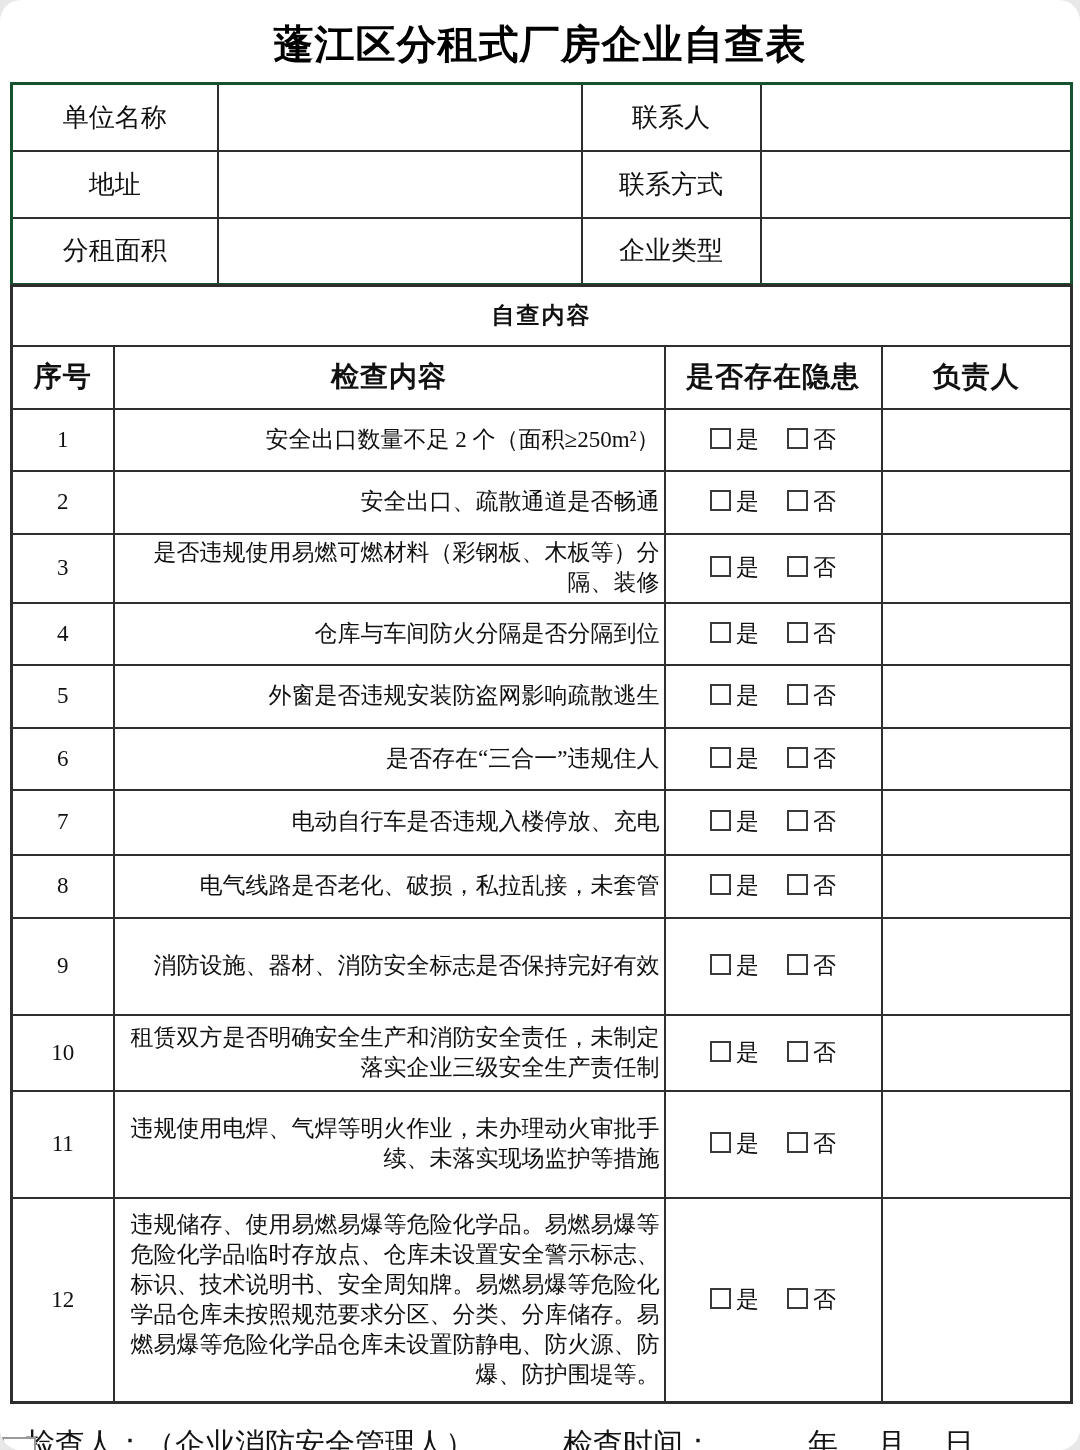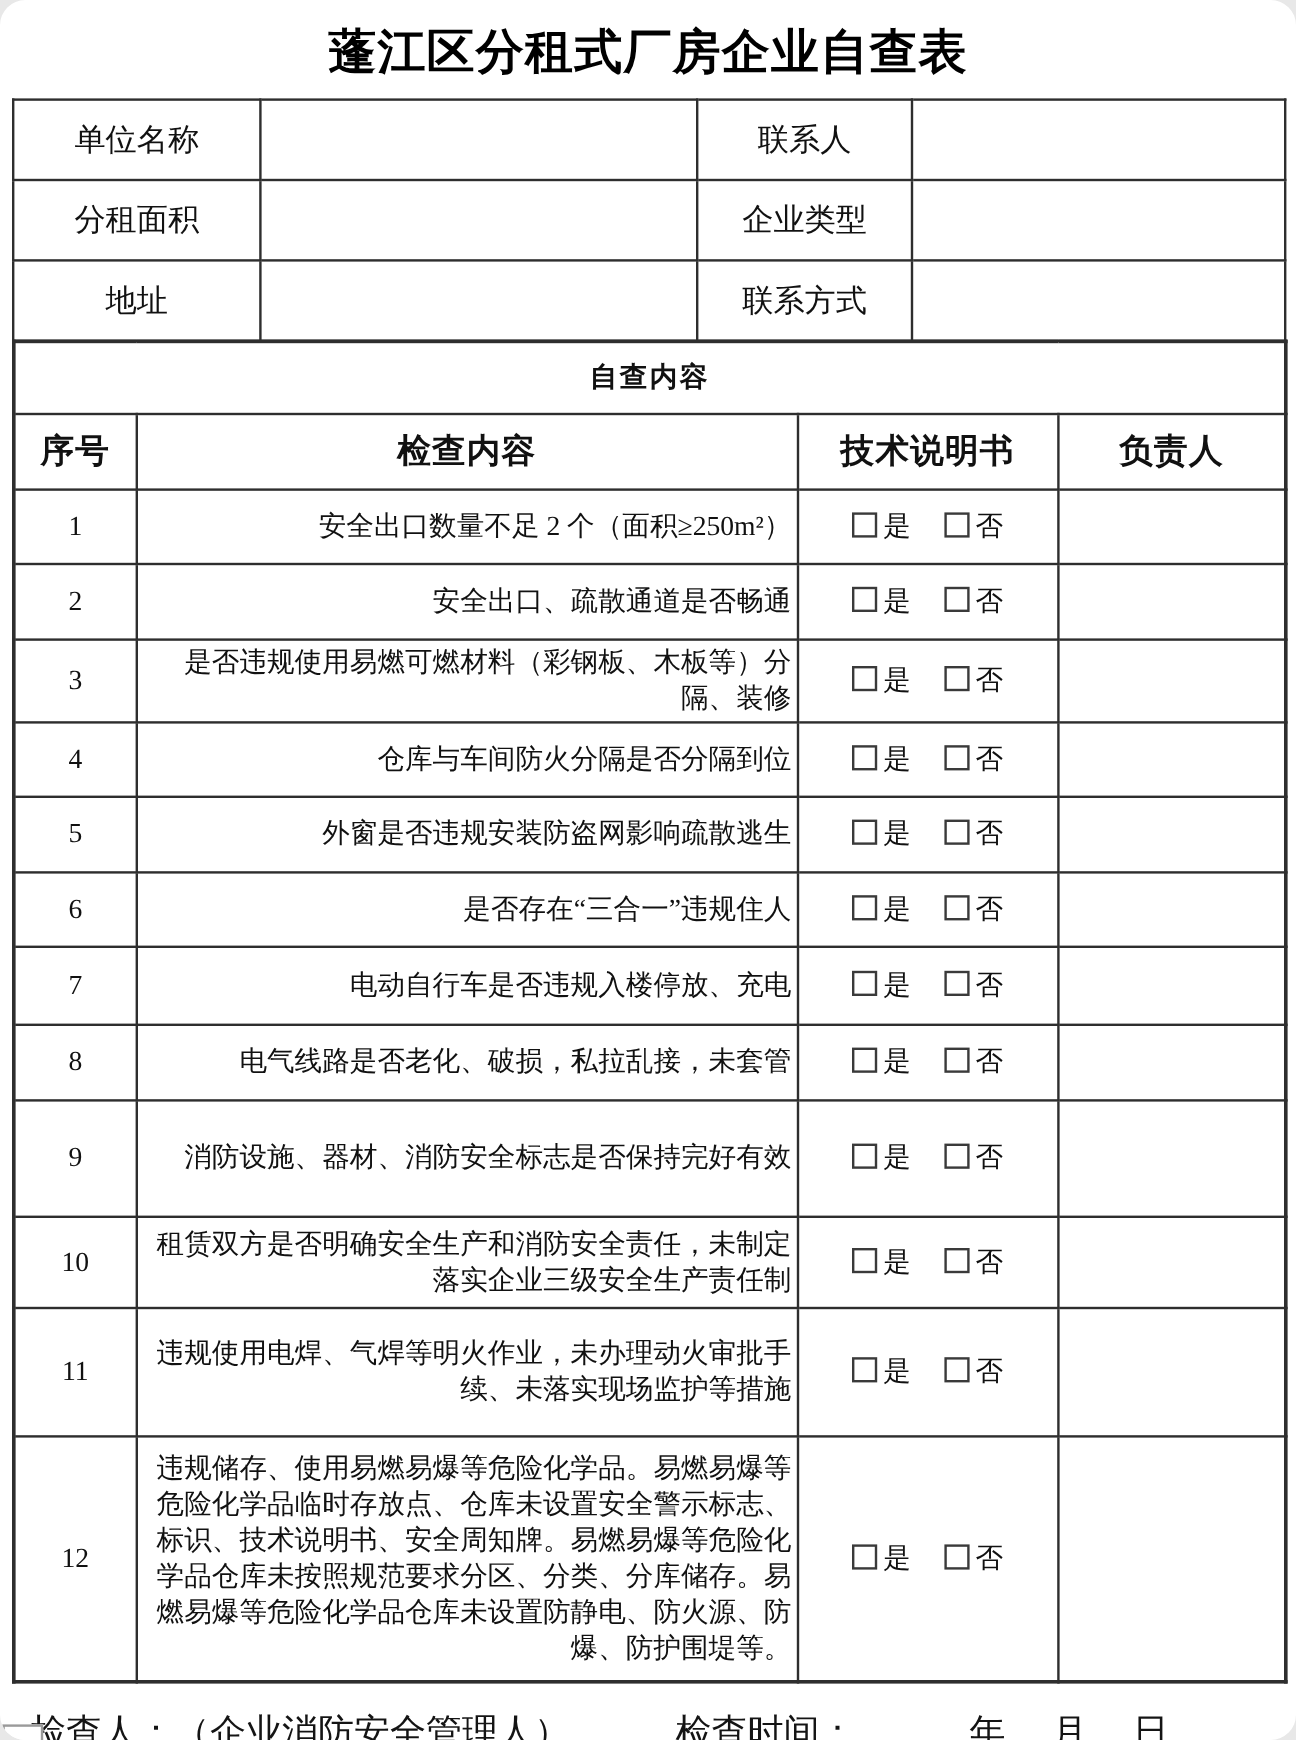--- a/index.html
+++ b/index.html
@@ -32,21 +32,21 @@
     width: 1060px;
     margin: 0 10px;
   }
   td, th {
     border: 2px solid #2e2e2e;
     vertical-align: middle;
     text-align: center;
     padding: 2px 6px;
     overflow: hidden;
   }
-  .info-table { margin-top: 10px; border: 1px solid #14532d; padding-left: 44px; }
+  .info-table { margin-top: 10px; border: 3px solid #14532d; padding-left: 44px; }
   .info-table tr { height: 67px; }
   .info-table td { font-size: 26px; }
   .info-table td.blank-cell { background: #fff; }
 
   .check-table { margin-top: -2px; border: 3px solid #2e2e2e; }
   .section-row { height: 60px; }
   .section-row td {
     font-family: "Liberation Sans", "DejaVu Sans", sans-serif;
     font-weight: 700;
     font-size: 27px;
@@ -112,49 +112,49 @@
         <col style="width:311px">
     </colgroup>
     <tbody id="info-body">
         <tr>
           <td class="label-cell">单位名称</td>
           <td class="blank-cell"></td>
           <td class="label-cell">联系人</td>
           <td class="blank-cell"></td>
         </tr>
         <tr>
+          <td class="label-cell">地址</td>
+          <td class="blank-cell"></td>
+          <td class="label-cell">联系方式</td>
+          <td class="blank-cell"></td>
+        </tr>
+        <tr>
           <td class="label-cell">分租面积</td>
           <td class="blank-cell"></td>
           <td class="label-cell">企业类型</td>
-          <td class="blank-cell"></td>
-        </tr>
-        <tr>
-          <td class="label-cell">地址</td>
-          <td class="blank-cell"></td>
-          <td class="label-cell">联系方式</td>
           <td class="blank-cell"></td>
         </tr>
       </tbody>
   </table>
 
   <table class="check-table">
     <colgroup>
       <col style="width:102px">
         <col style="width:551px">
         <col style="width:217px">
         <col style="width:190px">
     </colgroup>
     <tbody id="check-body">
       <tr class="section-row">
         <td colspan="4">自查内容</td>
       </tr>
       <tr class="head-row" id="head-row">
           <th>序号</th>
           <th>检查内容</th>
-          <th>技术说明书</th>
+          <th>是否存在隐患</th>
           <th>负责人</th>
         </tr>
     <tr style="height: 62px;">
           <td class="num-cell">1</td>
           <td class="content-cell">安全出口数量不足 2 个（面积≥250m²）</td>
           <td class="hazard-cell"><span class="opt-group yes-group"><span class="cb"></span><span>是</span></span><span class="opt-group no-group"><span class="cb"></span><span>否</span></span></td>
           <td class="resp-cell"></td>
         </tr>
         <tr style="height: 63px;">
           <td class="num-cell">2</td>

